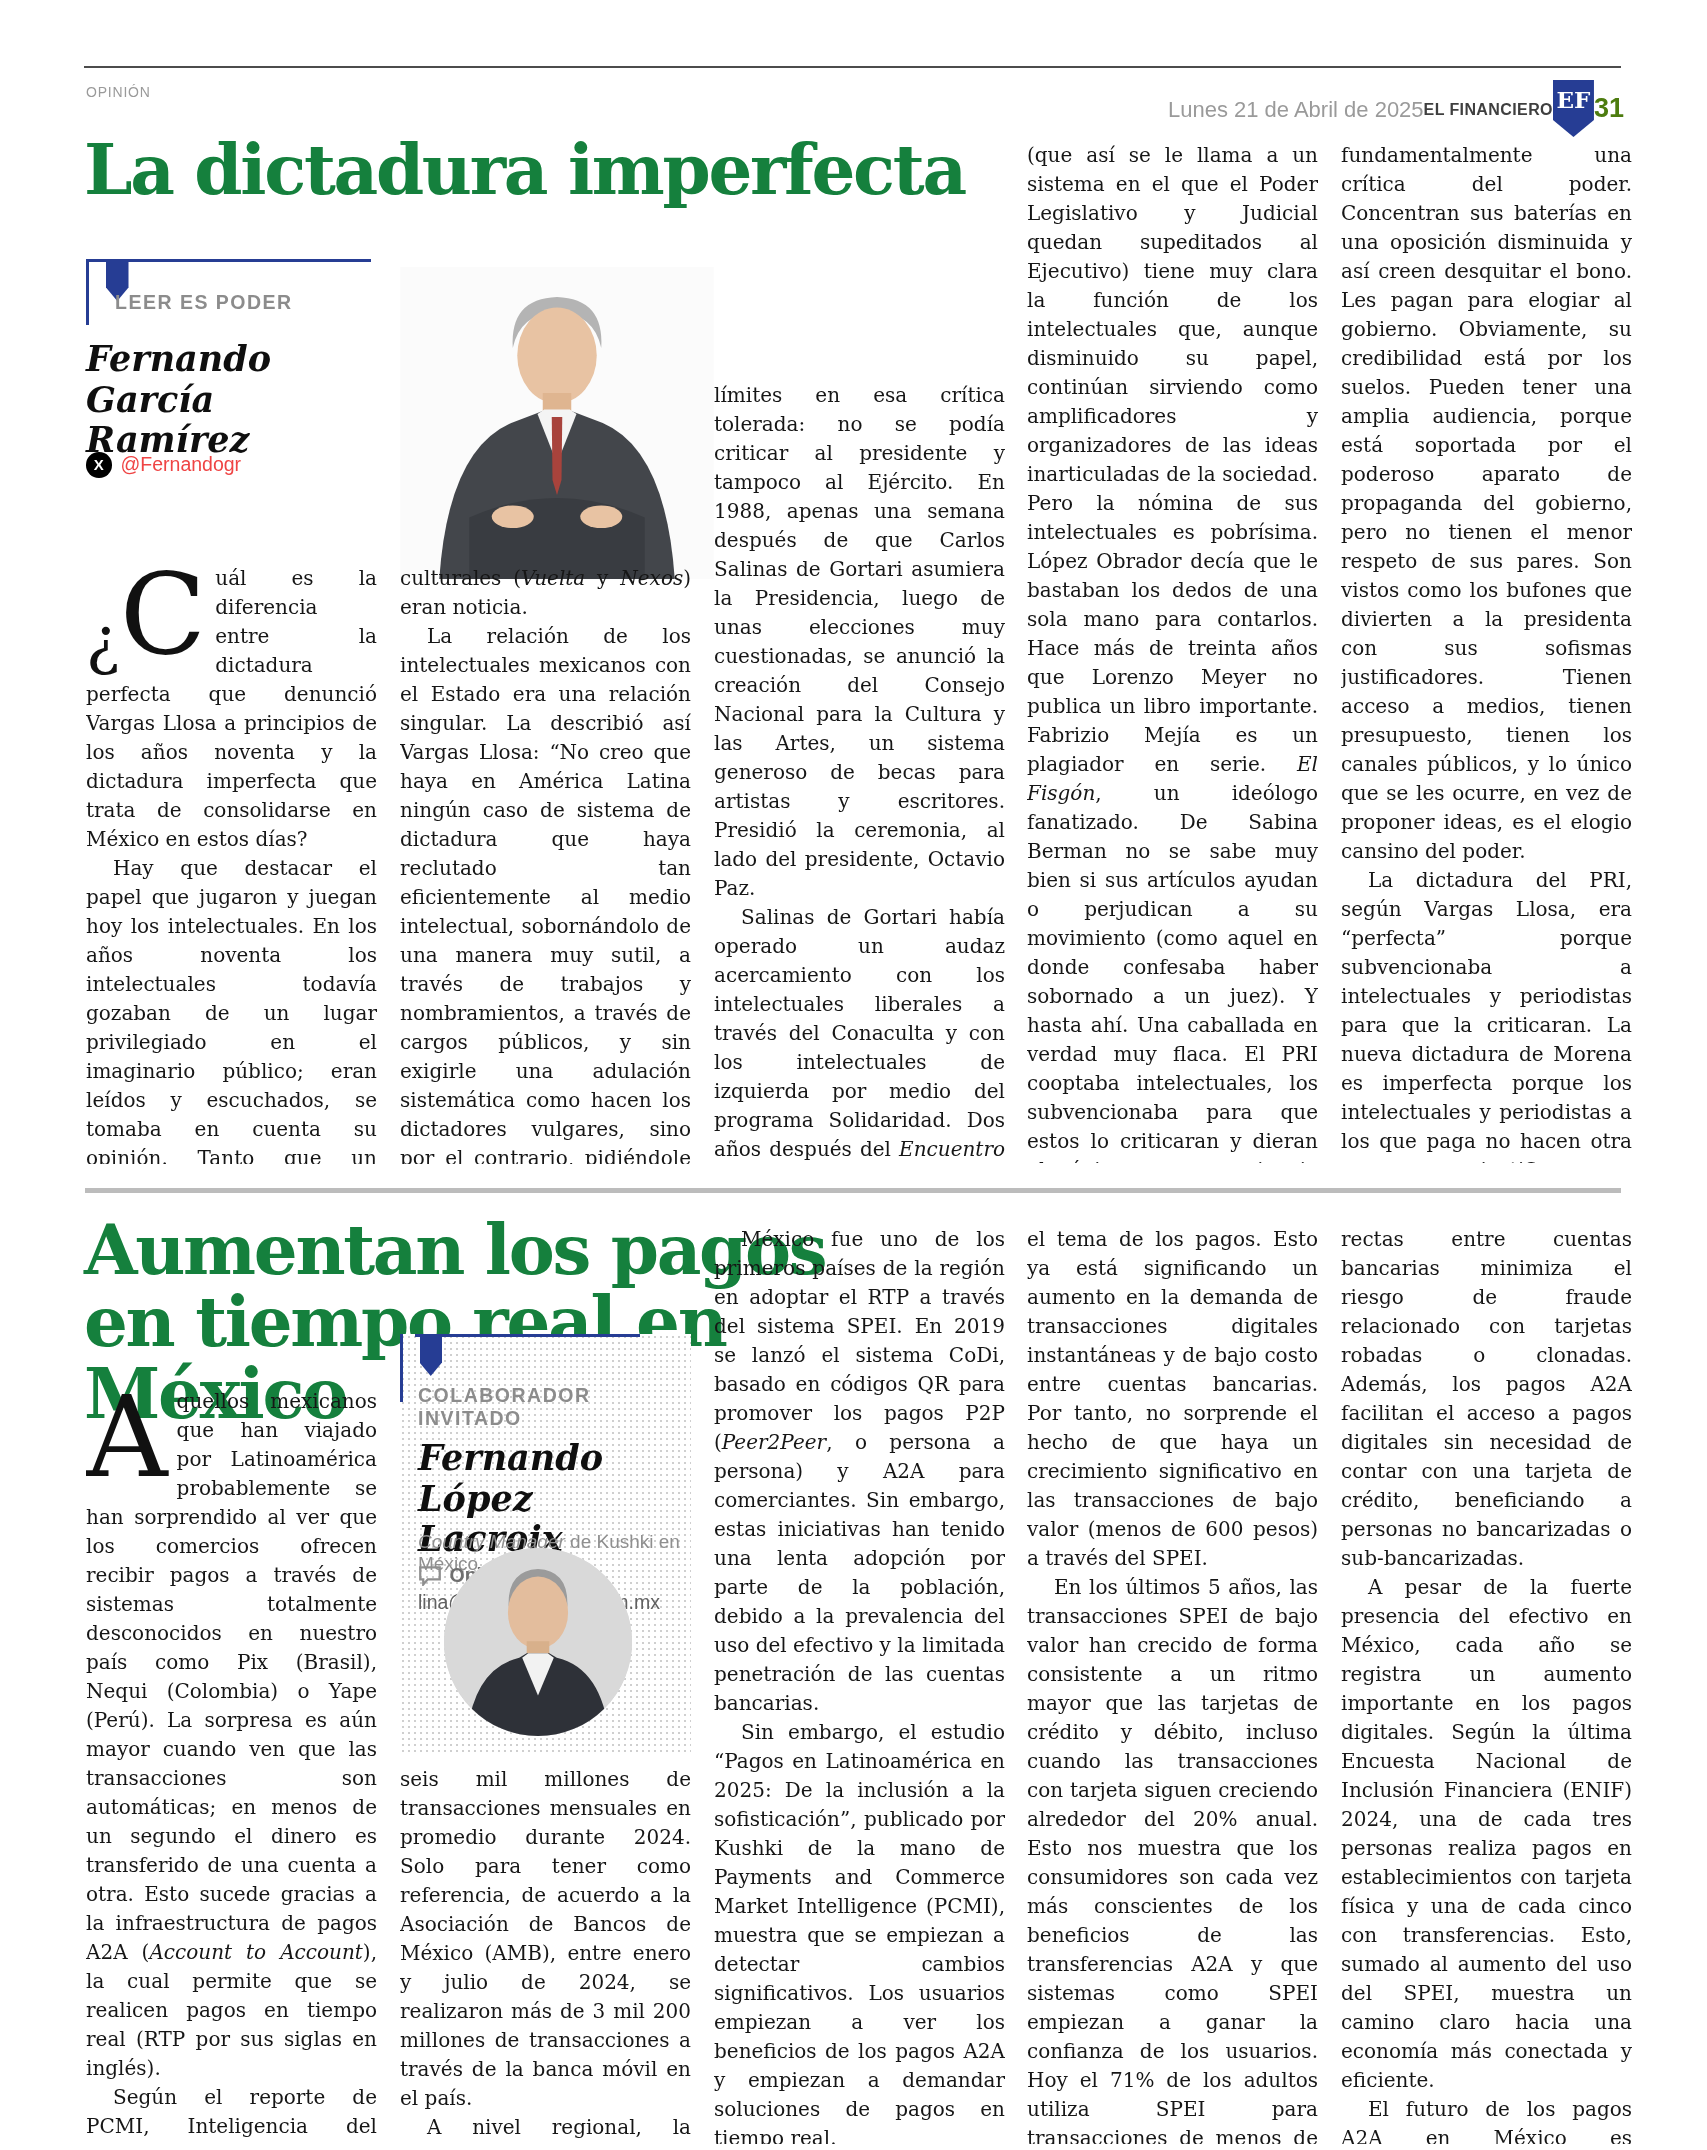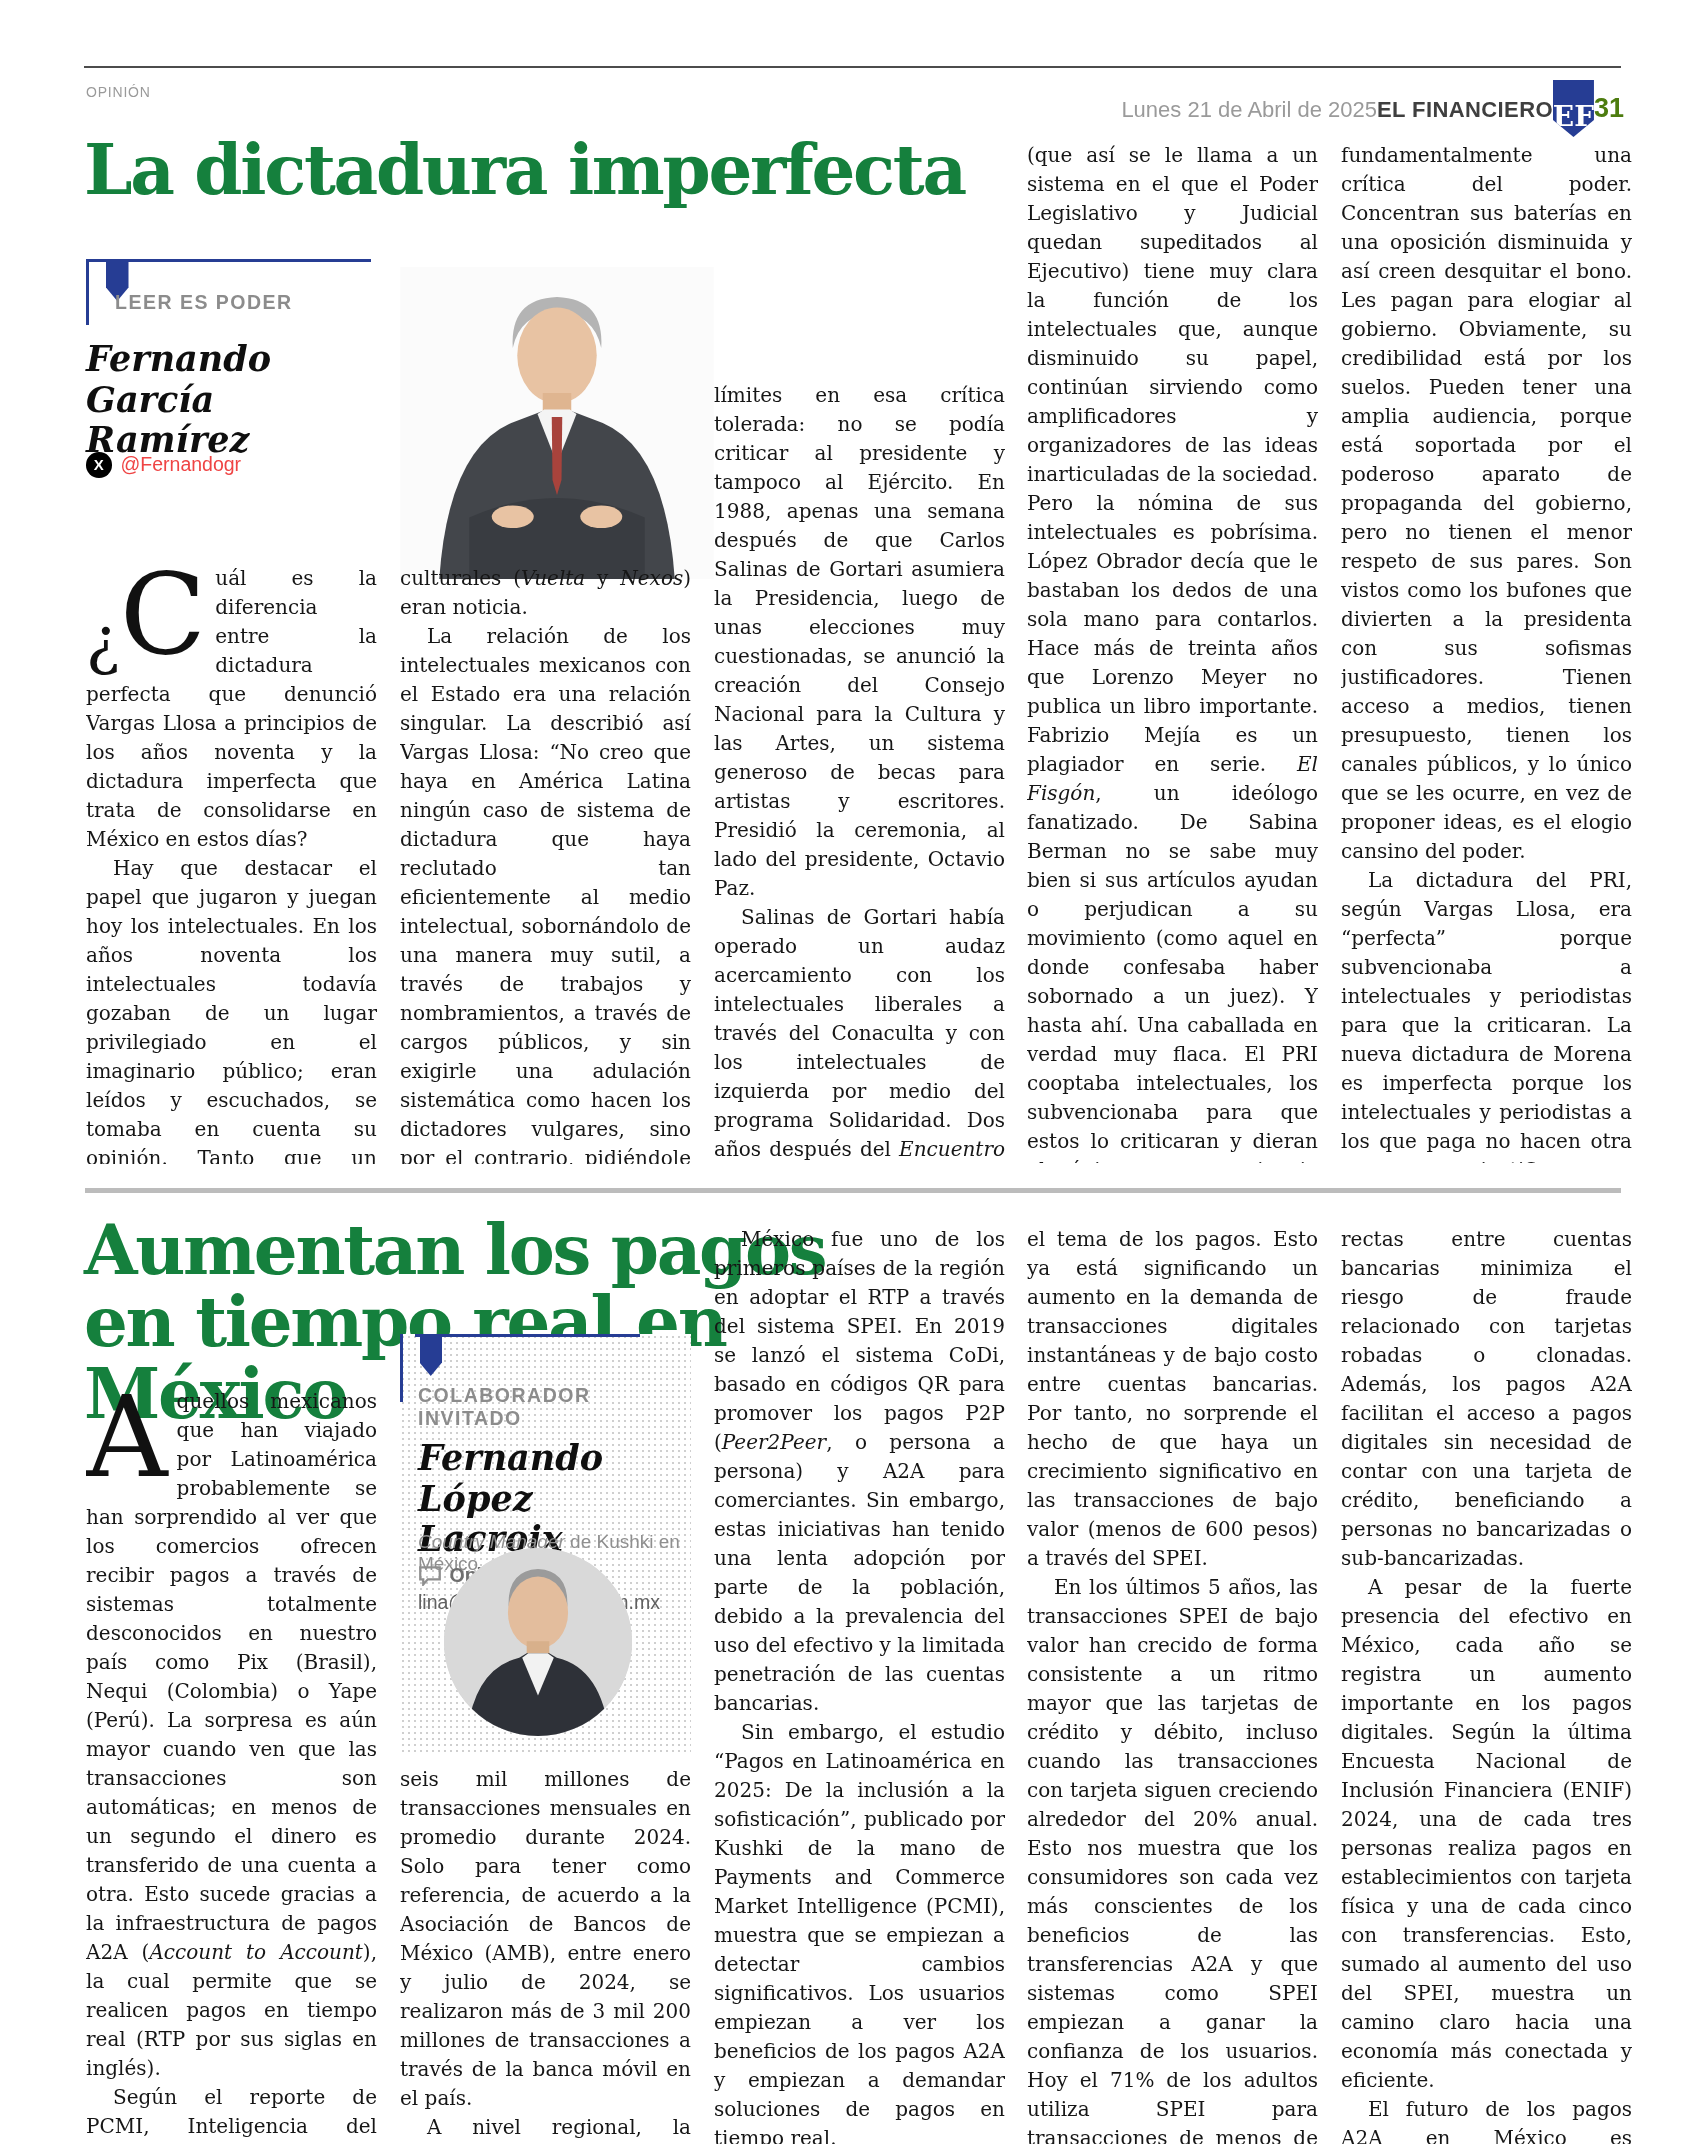--- a/index.html
+++ b/index.html
@@ -5,22 +5,22 @@
   * { margin:0; padding:0; box-sizing:border-box; }
   html,body { background:#ffffff; }
   body { width:1708px; height:2151px; position:relative; font-family:"DejaVu Serif", serif; color:#141414; }
   .abs { position:absolute; }
 
   
   .top-rule { left:84px; top:66px; width:1537px; height:2.3px; background:#4c4c4c; }
   .section-label { left:86px; top:84px; font-family:"Liberation Sans", sans-serif; font-size:14px; color:#9a9a9a; letter-spacing:0.8px; }
   .header-right { top:80px; right:84px; display:flex; align-items:center; }
   .header-date { font-family:"Liberation Sans", sans-serif; font-size:22px; color:#9a9a9a; margin-top:3px; }
-  .header-brand { font-family:"Liberation Sans", sans-serif; font-size:22px; font-weight:bold; color:#3f3f3f; letter-spacing:0.4px; margin-top:3px; }
-  .ef-logo { width:41px; height:57px; background:#263d94; clip-path:polygon(0 0,100% 0,100% 70%,50% 100%,0 70%); display:flex; justify-content:center; color:#ffffff; font-family:"DejaVu Serif", serif; font-weight:bold; font-size:28px; padding-top:20px; }
+  .header-brand { font-family:"Liberation Sans", sans-serif; font-size:16px; font-weight:bold; color:#3f3f3f; letter-spacing:0.4px; margin-top:3px; }
+  .ef-logo { width:41px; height:57px; background:#263d94; clip-path:polygon(0 0,100% 0,100% 70%,50% 100%,0 70%); display:flex; justify-content:center; color:#ffffff; font-family:"DejaVu Serif", serif; font-weight:bold; font-size:23px; padding-top:6px; }
   .page-number { font-family:"Liberation Sans", sans-serif; font-size:27px; font-weight:800; color:#4d7c0f; }
 
   
   .headline { font-family:"DejaVu Serif", serif; font-weight:bold; color:#15803d; font-size:69px; line-height:1.04; letter-spacing:-2.3px; }
   .hl-1 { left:84px; top:134px; width:1006px; }
   .hl-2 { left:84px; top:1214px; width:810px; }
 
   
   .kicker-line-h { height:3px; background:#263d94; }
   .kicker-line-v { width:3px; background:#263d94; }

